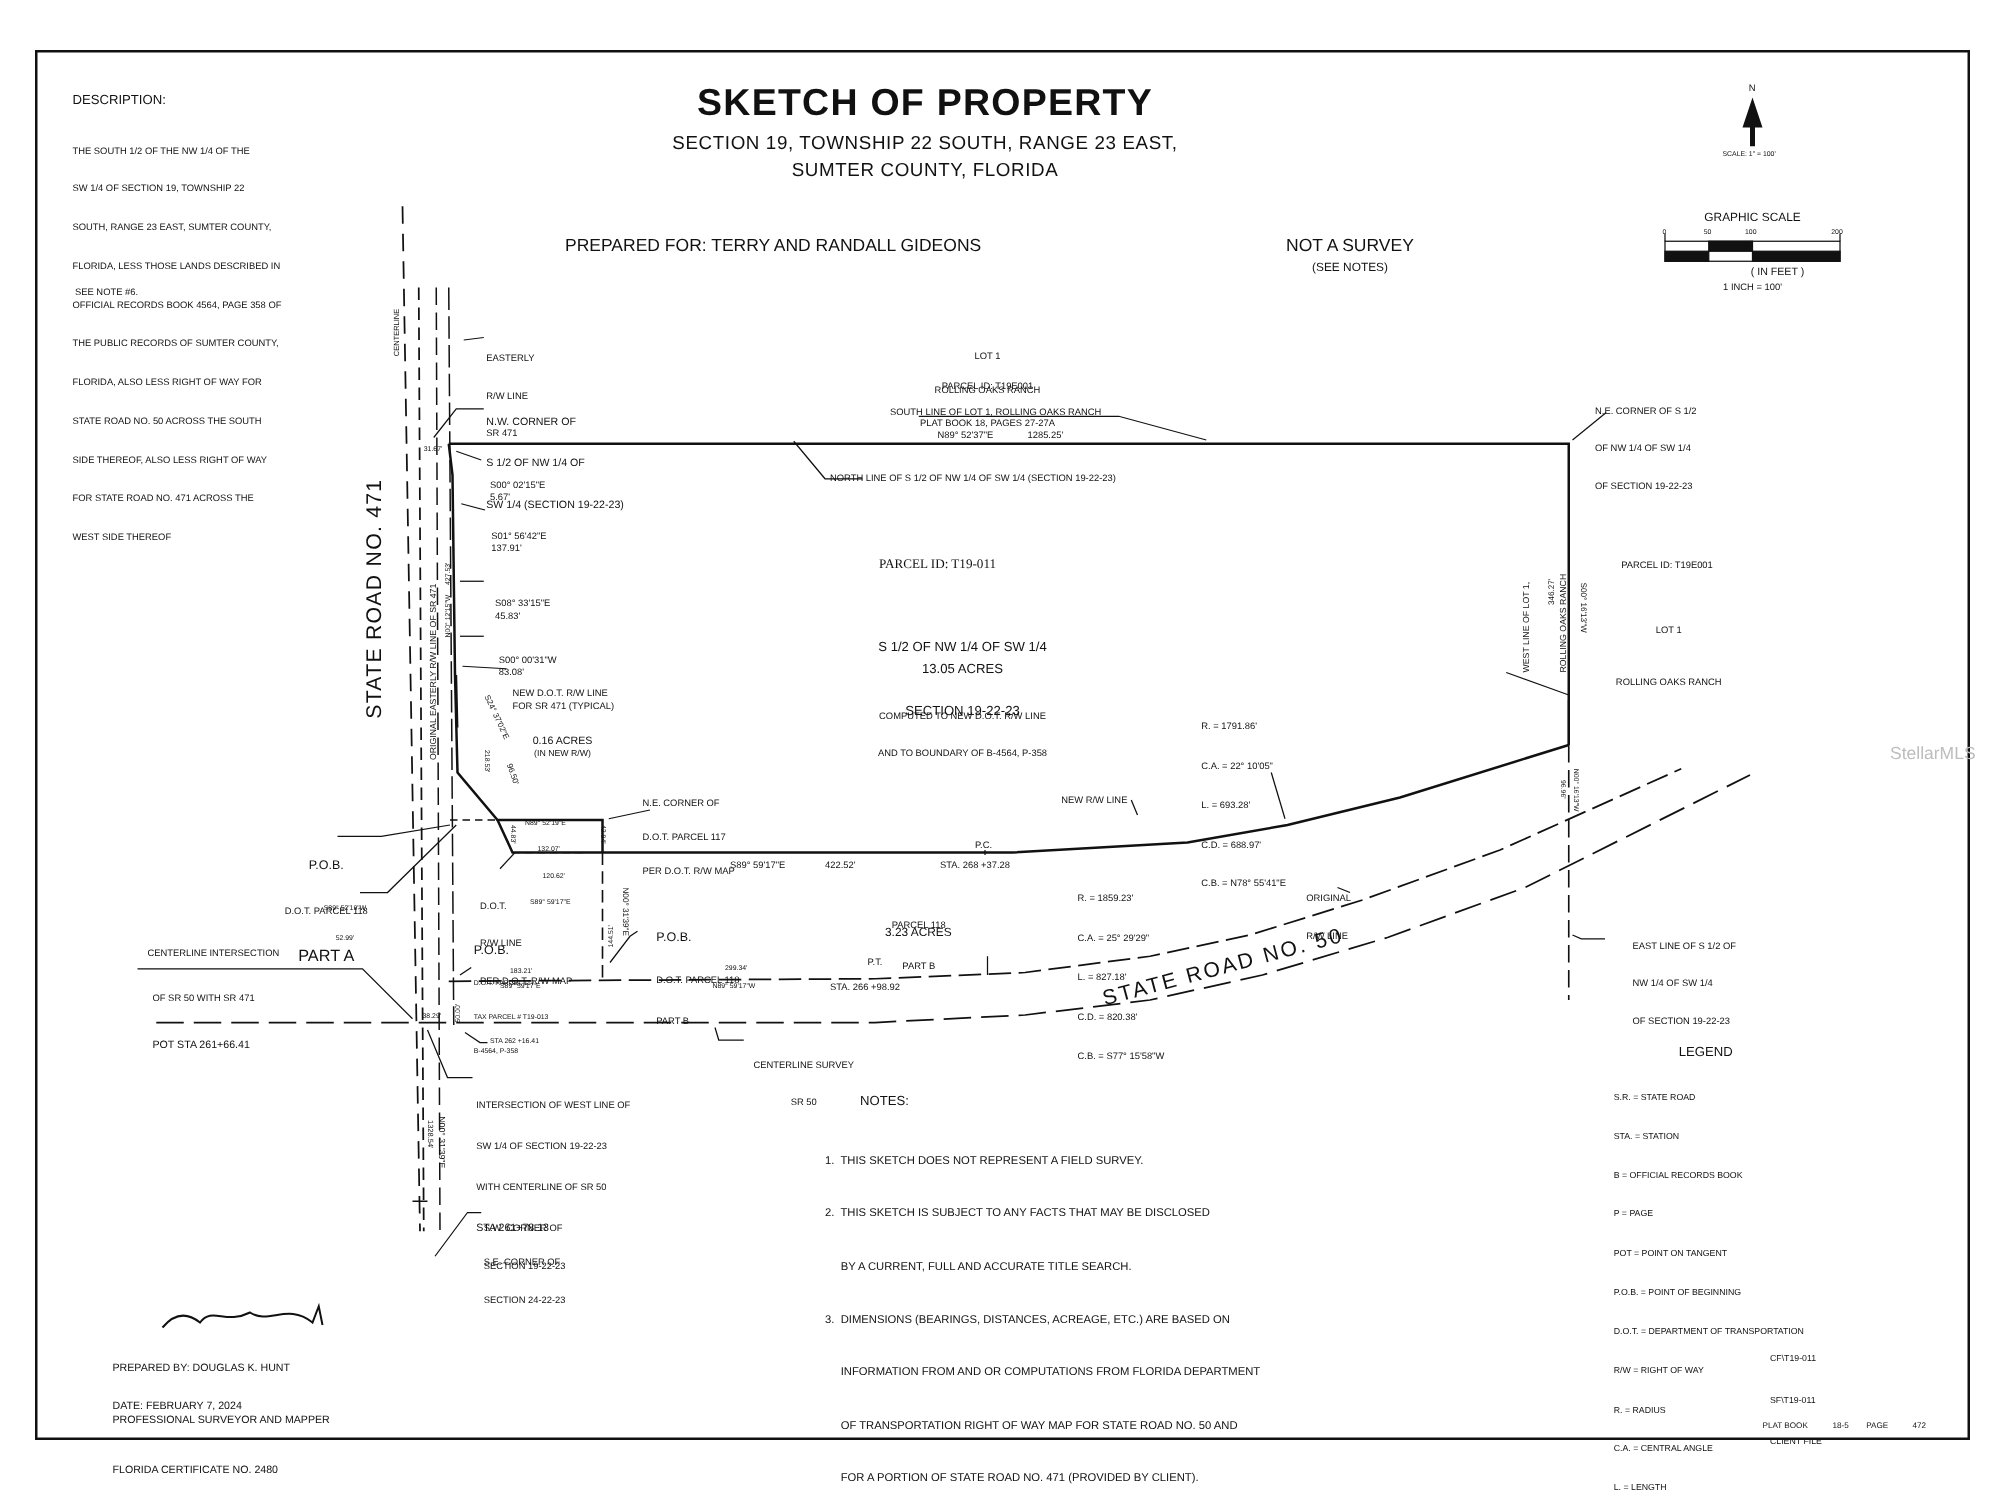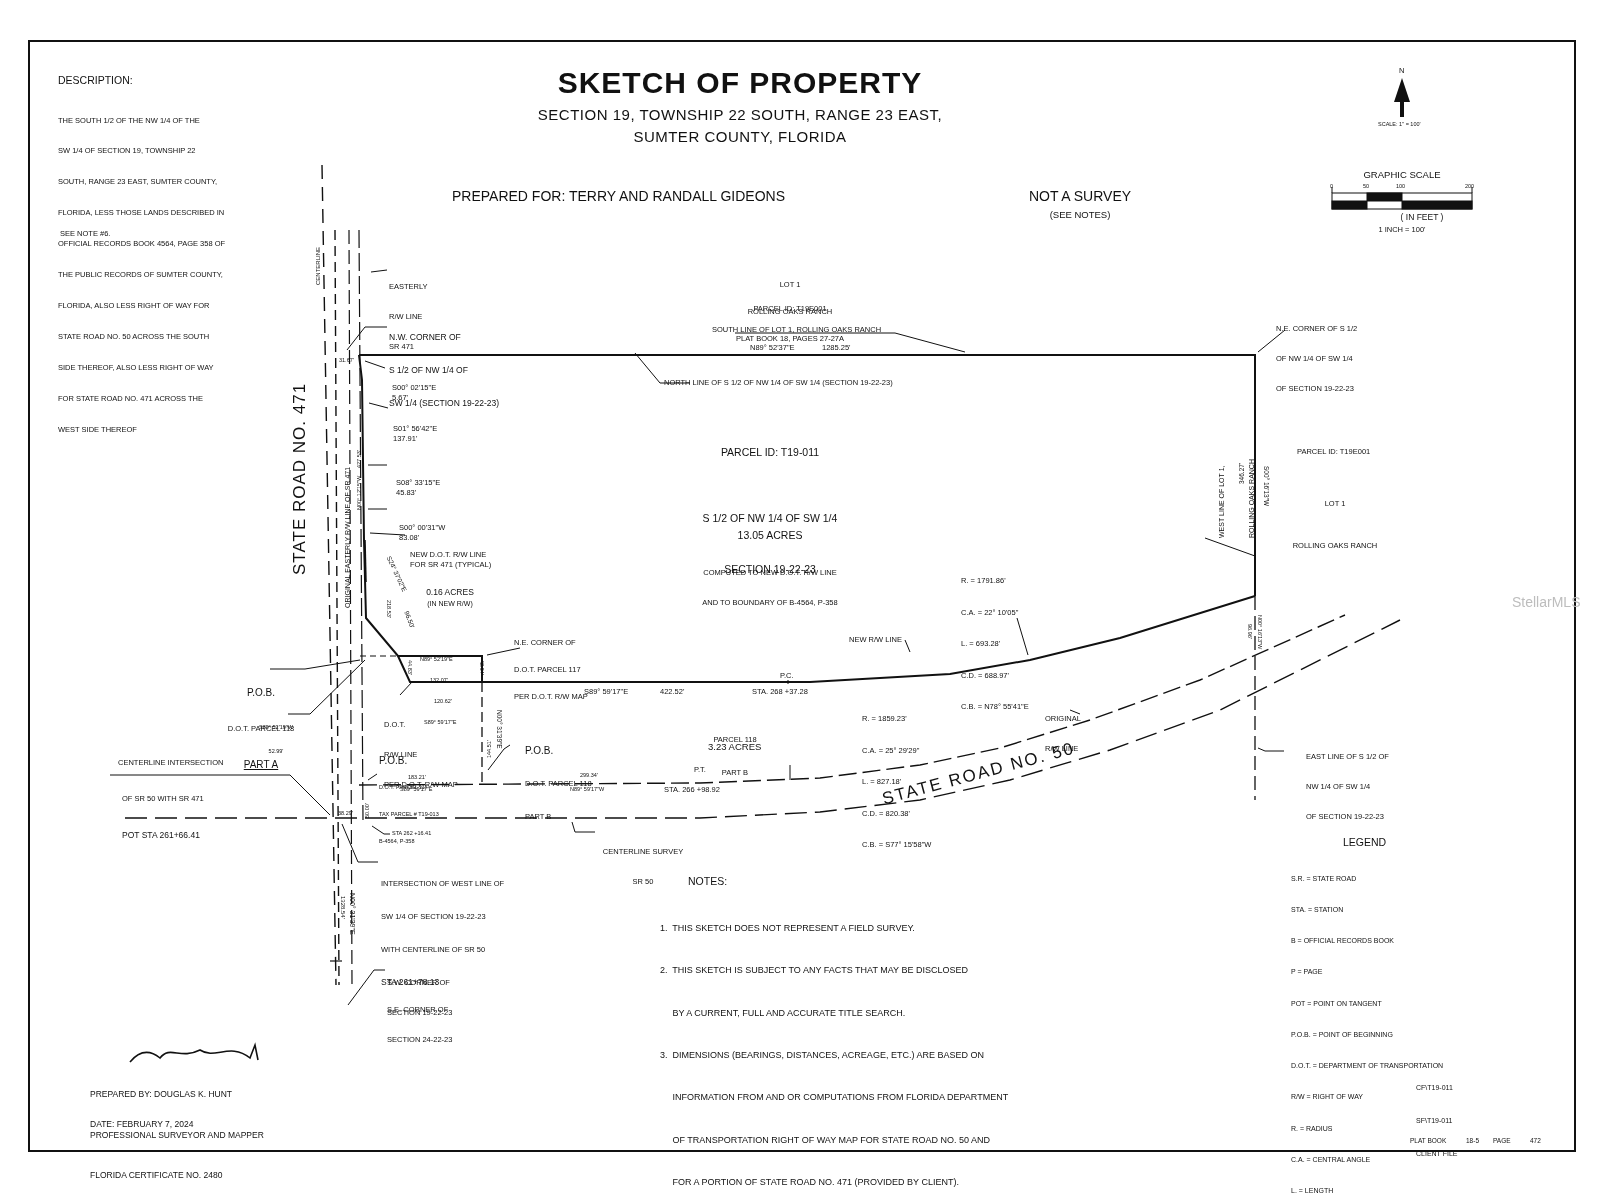--- a/index.html
+++ b/index.html
@@ -182,21 +182,21 @@
 <div class="abs t7" style="left:750px; top:344px;">N89° 52'37"E</div>
 <div class="abs t7" style="left:822px; top:344px;">1285.25'</div>
 <div class="abs t7" style="left:624px; top:379px;padding-left:40px;">NORTH LINE OF S 1/2 OF NW 1/4 OF SW 1/4 (SECTION 19-22-23)</div>
 
 <div class="abs t7" style="left:1276px; top:304px; line-height:10px;">
   <span class="list-line">N.E. CORNER OF S 1/2</span>
   <span class="list-line">OF NW 1/4 OF SW 1/4</span>
   <span class="list-line">OF SECTION 19-22-23</span>
 </div>
 
-<div class="abs t10 c" style="left:690px; top:446px; width:160px;">PARCEL ID: T19-011</div>
+<div class="abs t10 c" style="left:670px; top:446px; width:160px;font-family:Liberation Serif, serif;">PARCEL ID: T19-011</div>
 <div class="abs t10 c" style="left:670px; top:476px; width:200px; line-height:17px;">
   <span class="list-line">S 1/2 OF NW 1/4 OF SW 1/4</span>
   <span class="list-line">SECTION 19-22-23</span>
 </div>
 <div class="abs t10 c" style="left:700px; top:529px; width:140px;">13.05 ACRES</div>
 <div class="abs t7 c" style="left:670px; top:548px; width:200px; line-height:10px;">
   <span class="list-line">COMPUTED TO NEW D.O.T. R/W LINE</span>
   <span class="list-line">AND TO BOUNDARY OF B-4564, P-358</span>
 </div>
 
@@ -235,21 +235,21 @@
 <div class="abs rot90cw" style="left:413px; top:660px; font-size:5.5px;">44.83'</div>
 <div class="abs rot90cw" style="left:485px; top:660px; font-size:5.5px;">42.94'</div>
 <div class="abs" style="left:424px; top:684px; font-size:5.5px; line-height:7px;">
   <span class="list-line" style="padding-left:10px;">120.62'</span>
   <span class="list-line">S89° 59'17"E</span>
 </div>
 
 <div class="abs t9 c" style="left:216px; top:663px; width:90px; line-height:12px;">
   <span class="list-line" style="font-size:10px;">P.O.B.</span>
   <span class="list-line" style="font-size:7.5px;">D.O.T. PARCEL 118</span>
-  <span class="list-line" style="font-size:10px;text-decoration:underline;">PART A</span>
+  <span class="list-line" style="font-size:13px;">PART A</span>
 </div>
 <div class="abs c" style="left:246px; top:707px; width:60px; font-size:5.5px; line-height:8px;">
   <span class="list-line">S89° 52'19"W</span>
   <span class="list-line">52.99'</span>
 </div>
 <div class="abs t7" style="left:384px; top:700px; line-height:10px;">
   <span class="list-line">D.O.T.</span>
   <span class="list-line">R/W LINE</span>
   <span class="list-line">PER D.O.T. R/W MAP</span>
 </div>

